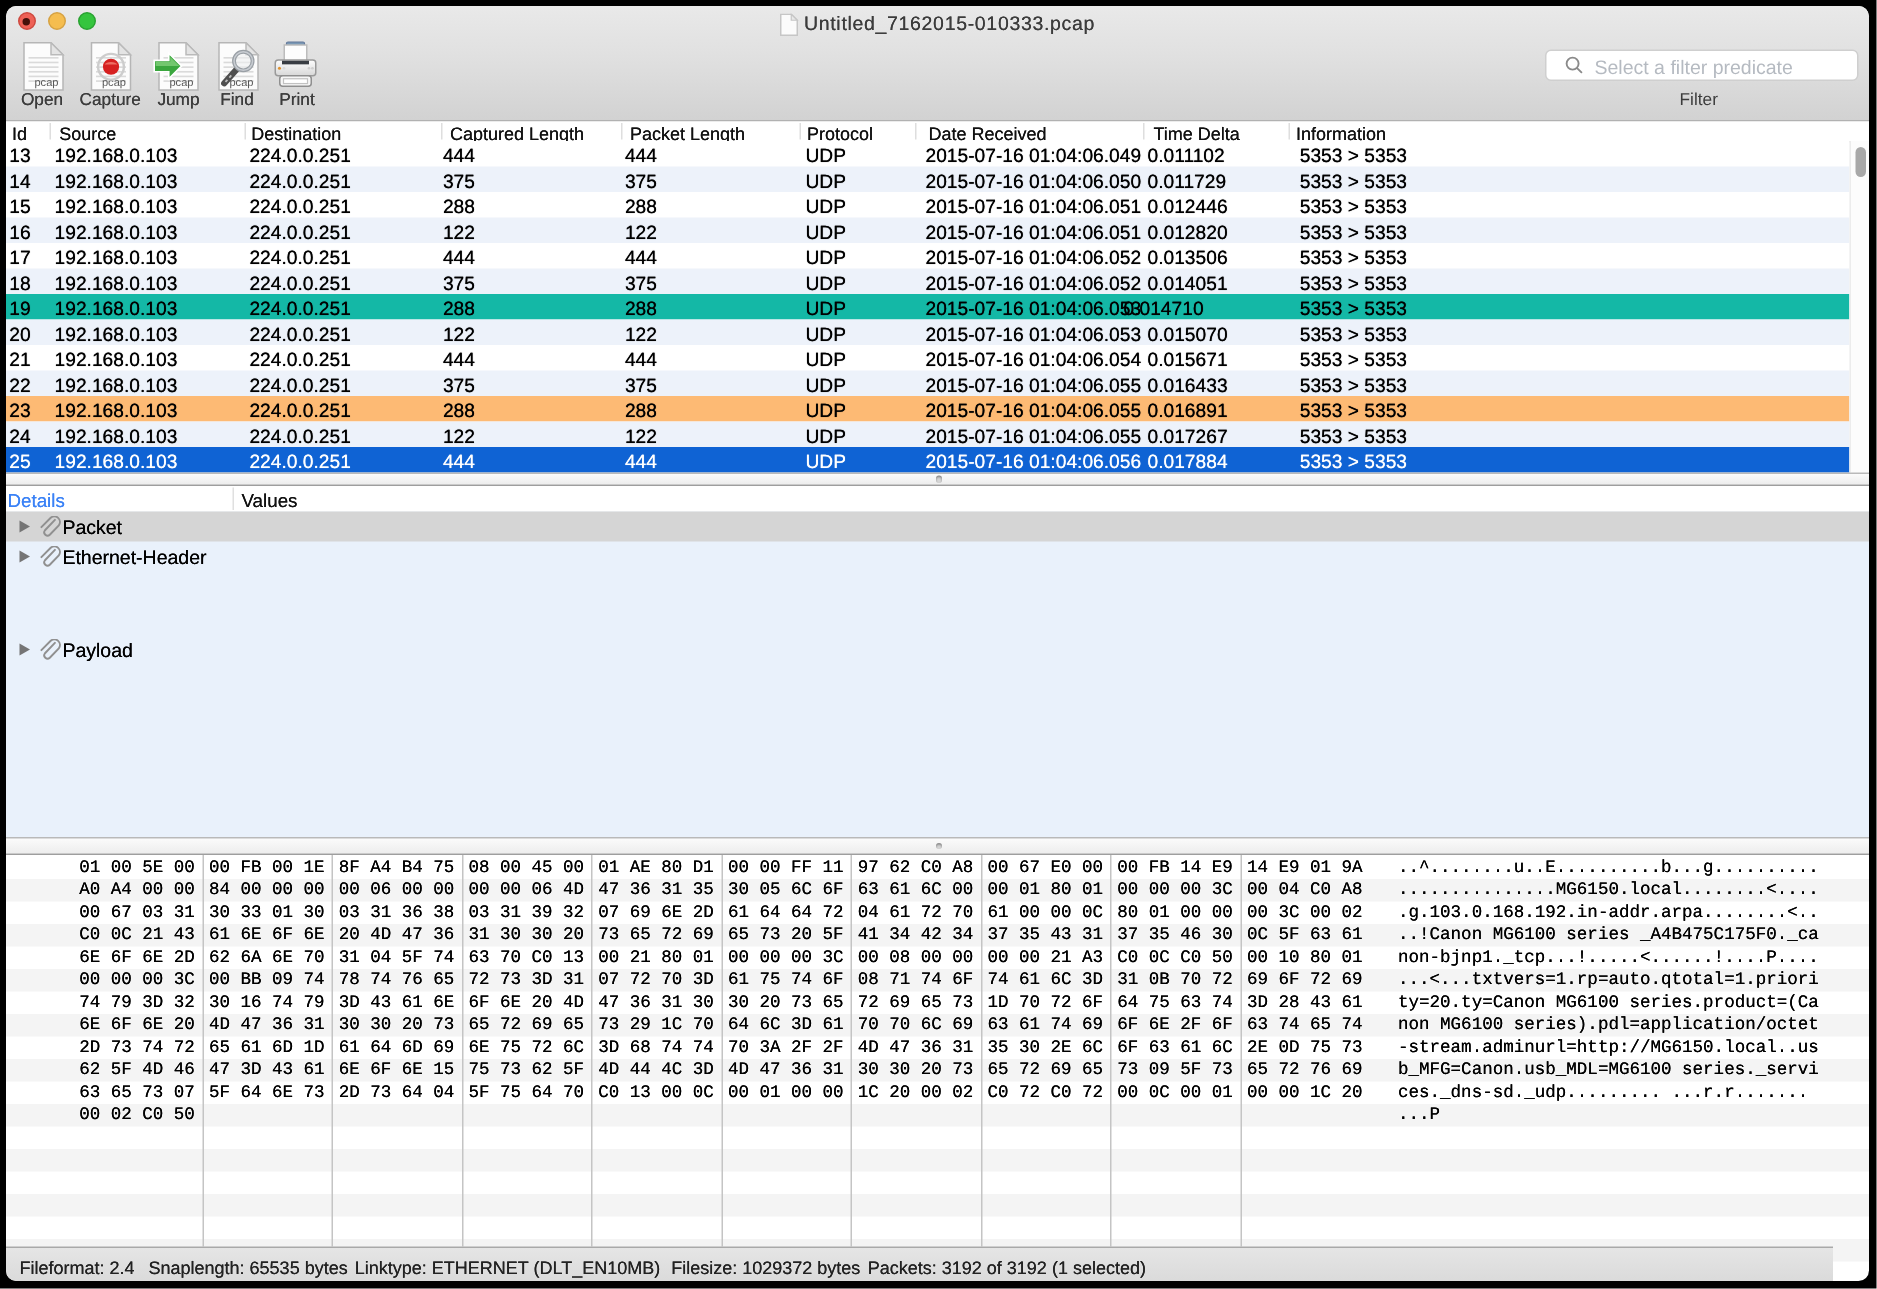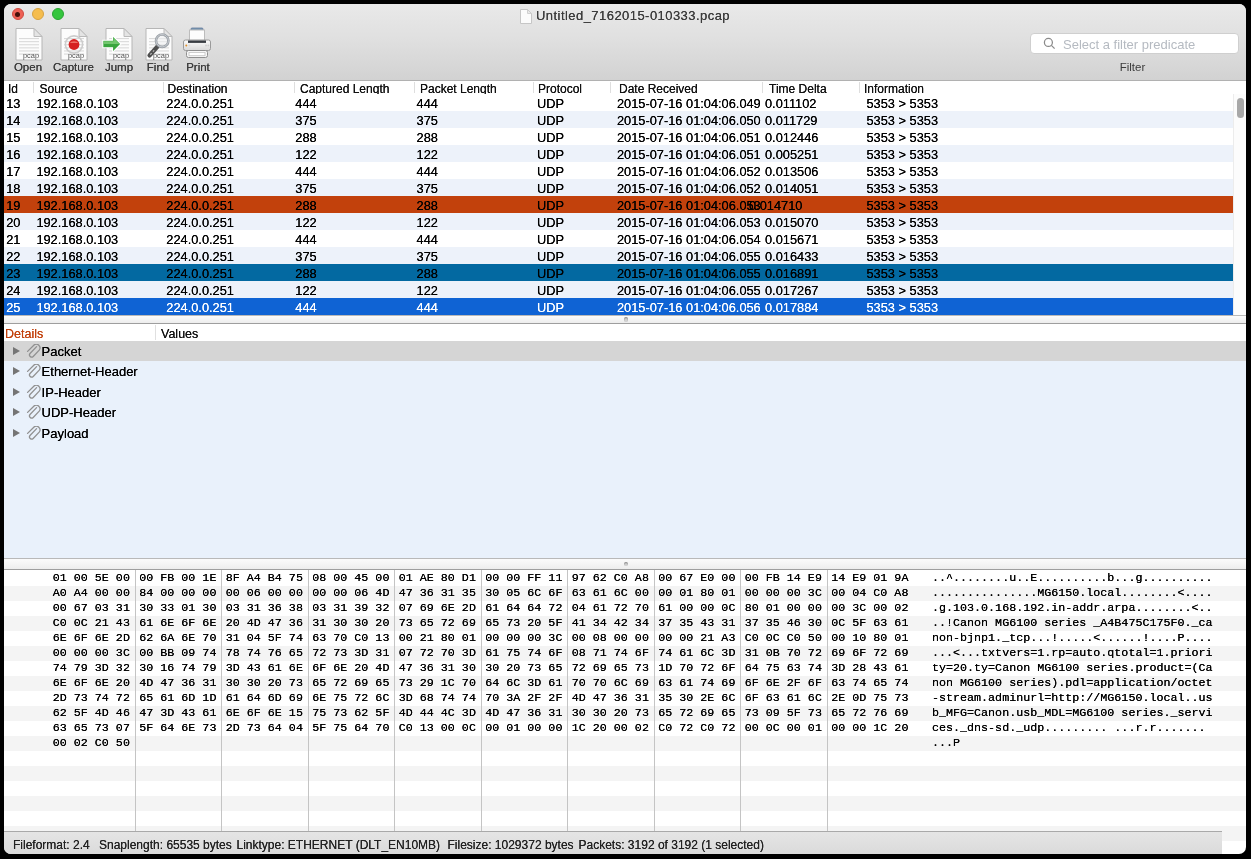--- a/index.html
+++ b/index.html
@@ -199,21 +199,21 @@
 <span style="left:862.5px">5353 &gt; 5353</span>
 </div>
 <div class="trow" style="top:51px;background:#edf2fa;">
 <span style="left:2.2px">16</span>
 <span style="left:32.4px">192.168.0.103</span>
 <span style="left:162.3px">224.0.0.251</span>
 <span style="left:291.3px">122</span>
 <span style="left:412.6px">122</span>
 <span style="left:533px">UDP</span>
 <span style="left:613px">2015-07-16 01:04:06.051</span>
-<span style="left:761px">0.005251</span>
+<span style="left:761px">0.012820</span>
 <span style="left:862.5px">5353 &gt; 5353</span>
 </div>
 <div class="trow" style="top:68px;background:#fff;text-align:center;">
 <span style="left:2.2px">17</span>
 <span style="left:32.4px">192.168.0.103</span>
 <span style="left:162.3px">224.0.0.251</span>
 <span style="left:291.3px">444</span>
 <span style="left:412.6px">444</span>
 <span style="left:533px">UDP</span>
 <span style="left:613px">2015-07-16 01:04:06.052</span>
@@ -224,21 +224,21 @@
 <span style="left:2.2px">18</span>
 <span style="left:32.4px">192.168.0.103</span>
 <span style="left:162.3px">224.0.0.251</span>
 <span style="left:291.3px">375</span>
 <span style="left:412.6px">375</span>
 <span style="left:533px">UDP</span>
 <span style="left:613px">2015-07-16 01:04:06.052</span>
 <span style="left:761px">0.014051</span>
 <span style="left:862.5px">5353 &gt; 5353</span>
 </div>
-<div class="trow" style="top:102px;background:#c2410c;">
+<div class="trow" style="top:102px;background:#14b8a6;">
 <span style="left:2.2px">19</span>
 <span style="left:32.4px">192.168.0.103</span>
 <span style="left:162.3px">224.0.0.251</span>
 <span style="left:291.3px">288</span>
 <span style="left:412.6px">288</span>
 <span style="left:533px">UDP</span>
 <span style="left:613px">2015-07-16 01:04:06.053</span>
 <span style="left:745px">0.014710</span>
 <span style="left:862.5px">5353 &gt; 5353</span>
 </div>
@@ -268,21 +268,21 @@
 <span style="left:2.2px">22</span>
 <span style="left:32.4px">192.168.0.103</span>
 <span style="left:162.3px">224.0.0.251</span>
 <span style="left:291.3px">375</span>
 <span style="left:412.6px">375</span>
 <span style="left:533px">UDP</span>
 <span style="left:613px">2015-07-16 01:04:06.055</span>
 <span style="left:761px">0.016433</span>
 <span style="left:862.5px">5353 &gt; 5353</span>
 </div>
-<div class="trow" style="top:170px;background:#0369a1;">
+<div class="trow" style="top:170px;background:#fdba74;">
 <span style="left:2.2px">23</span>
 <span style="left:32.4px">192.168.0.103</span>
 <span style="left:162.3px">224.0.0.251</span>
 <span style="left:291.3px">288</span>
 <span style="left:412.6px">288</span>
 <span style="left:533px">UDP</span>
 <span style="left:613px">2015-07-16 01:04:06.055</span>
 <span style="left:761px">0.016891</span>
 <span style="left:862.5px">5353 &gt; 5353</span>
 </div>
@@ -308,21 +308,21 @@
 <span style="left:761px">0.017884</span>
 <span style="left:862.5px">5353 &gt; 5353</span>
 </div>
 </div>
 <div id="scrolltrack"></div>
       <div id="scrollthumb"></div>
 <div class="splitter" style="top:314.6px;height:7px;">
         <div class="dimple" style="top:1.5px;"></div>
       </div>
 <div id="dheader">
-<div class="abs" style="left:1px;top:3px;font-size:12.5px;color:#c2410c;text-shadow:0 0 0.3px currentColor;">Details</div>
+<div class="abs" style="left:1px;top:3px;font-size:12.5px;color:#3b82f6;text-shadow:0 0 0.3px currentColor;">Details</div>
 <div class="abs" style="left:157px;top:3px;font-size:12.5px;color:#111;text-shadow:0 0 0.3px currentColor;">Values</div>
 <div class="abs" style="left:150.8px;top:1px;width:1px;height:15px;background:#e0e0e0;"></div>
 </div>
 <div id="dtree">
 <div class="drow" style="top:0.0px;background:#d5d5d5;">
 <div class="tri"></div>
 <svg class="abs" style="left:21px;top:3px" width="16" height="15" viewBox="0 0 16 15">
             <g fill="none" stroke="#909090" stroke-width="1.3" stroke-linecap="round">
               <path d="M11.6 2.6 L5.0 9.5 a2.2 2.2 0 0 0 3.2 3.0 L14.2 6.2 a3.7 3.7 0 0 0 -5.4 -5.0 L2.6 7.4"></path>
             </g>
@@ -330,38 +330,20 @@
 <div class="lbl">Packet</div>
 </div>
 <div class="drow" style="top:20.5px;">
 <div class="tri"></div>
 <svg class="abs" style="left:21px;top:3px" width="16" height="15" viewBox="0 0 16 15">
             <g fill="none" stroke="#909090" stroke-width="1.3" stroke-linecap="round">
               <path d="M11.6 2.6 L5.0 9.5 a2.2 2.2 0 0 0 3.2 3.0 L14.2 6.2 a3.7 3.7 0 0 0 -5.4 -5.0 L2.6 7.4"></path>
             </g>
           </svg>
 <div class="lbl">Ethernet-Header</div>
-</div>
-<div class="drow" style="top:41.0px;">
-<div class="tri"></div>
-<svg class="abs" style="left:21px;top:3px" width="16" height="15" viewBox="0 0 16 15">
-            <g fill="none" stroke="#909090" stroke-width="1.3" stroke-linecap="round">
-              <path d="M11.6 2.6 L5.0 9.5 a2.2 2.2 0 0 0 3.2 3.0 L14.2 6.2 a3.7 3.7 0 0 0 -5.4 -5.0 L2.6 7.4"></path>
-            </g>
-          </svg>
-<div class="lbl">IP-Header</div>
-</div>
-<div class="drow" style="top:61.5px;">
-<div class="tri"></div>
-<svg class="abs" style="left:21px;top:3px" width="16" height="15" viewBox="0 0 16 15">
-            <g fill="none" stroke="#909090" stroke-width="1.3" stroke-linecap="round">
-              <path d="M11.6 2.6 L5.0 9.5 a2.2 2.2 0 0 0 3.2 3.0 L14.2 6.2 a3.7 3.7 0 0 0 -5.4 -5.0 L2.6 7.4"></path>
-            </g>
-          </svg>
-<div class="lbl">UDP-Header</div>
 </div>
 <div class="drow" style="top:82.0px;">
 <div class="tri"></div>
 <svg class="abs" style="left:21px;top:3px" width="16" height="15" viewBox="0 0 16 15">
             <g fill="none" stroke="#909090" stroke-width="1.3" stroke-linecap="round">
               <path d="M11.6 2.6 L5.0 9.5 a2.2 2.2 0 0 0 3.2 3.0 L14.2 6.2 a3.7 3.7 0 0 0 -5.4 -5.0 L2.6 7.4"></path>
             </g>
           </svg>
 <div class="lbl">Payload</div>
 </div>

